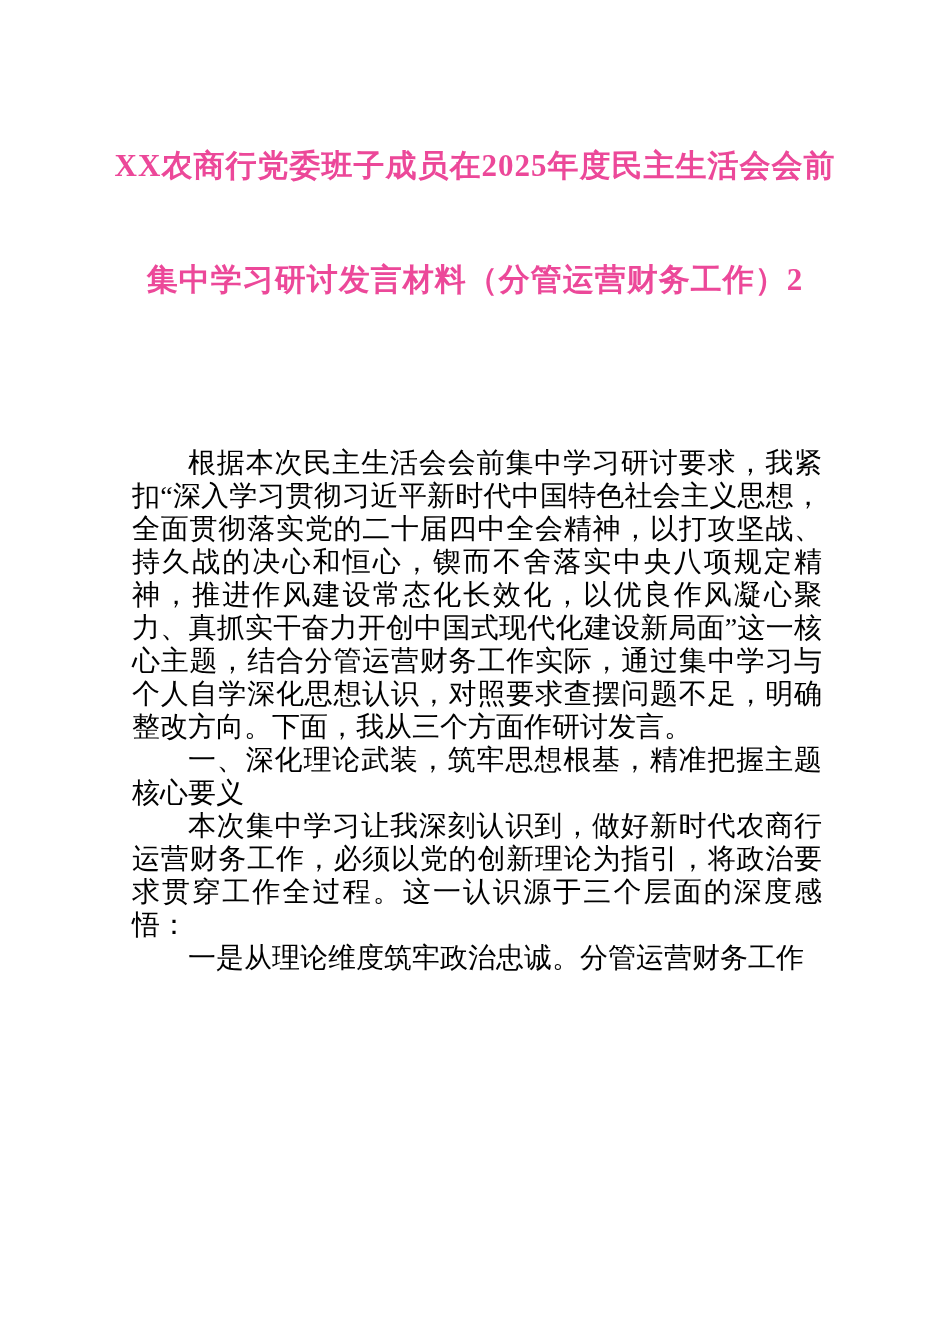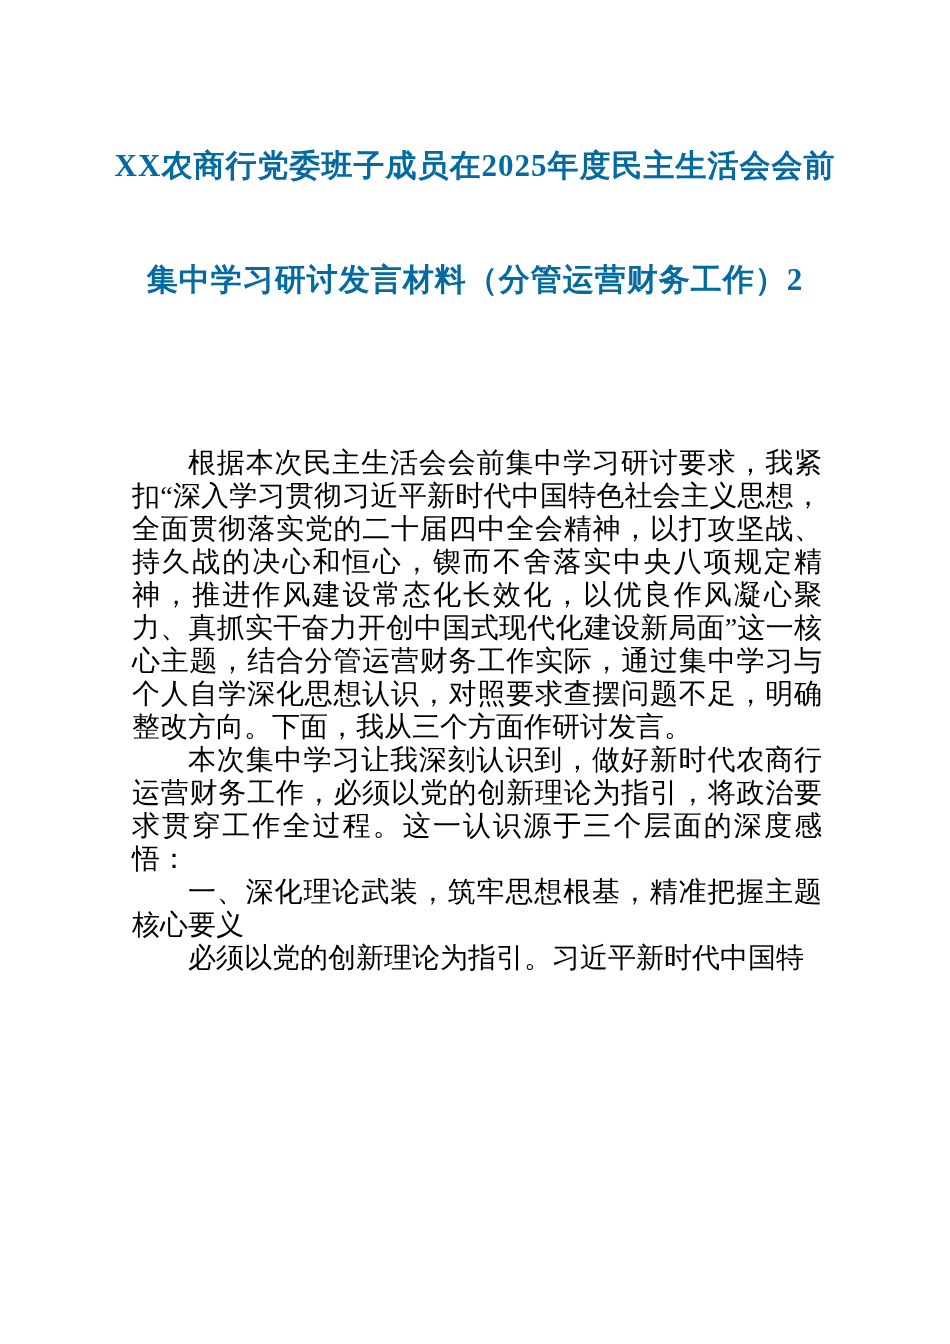--- a/index.html
+++ b/index.html
@@ -16,21 +16,21 @@
     color: #000000;
     overflow: hidden;
     font-family: "Liberation Serif", "DejaVu Serif", serif;
   }
   .doc-title {
     margin: 0;
     padding: 146px 62px 0 62px;
     text-align: center;
     font-size: 31px;
     font-weight: bold;
-    color: #0369a1;
+    color: #ec4899;
   }
   .title-line {
     line-height: 40px;
     letter-spacing: 1px;
   }
   .title-line-2 {
     margin-top: 74px;
   }
   .doc-body {
     margin-top: 146px;
@@ -53,18 +53,18 @@
 
 <div class="page">
 
   <h1 class="doc-title">
     <div class="title-line">XX农商行党委班子成员在2025年度民主生活会会前</div>
     <div class="title-line title-line-2">集中学习研讨发言材料（分管运营财务工作）2</div>
   </h1>
 
   <div class="doc-body">
     <p class="para">根据本次民主生活会会前集中学习研讨要求，我紧扣“深入学习贯彻习近平新时代中国特色社会主义思想，全面贯彻落实党的二十届四中全会精神，以打攻坚战、持久战的决心和恒心，锲而不舍落实中央八项规定精神，推进作风建设常态化长效化，以优良作风凝心聚力、真抓实干奋力开创中国式现代化建设新局面”这一核心主题，结合分管运营财务工作实际，通过集中学习与个人自学深化思想认识，对照要求查摆问题不足，明确整改方向。下面，我从三个方面作研讨发言。</p>
+    <p class="para">一、深化理论武装，筑牢思想根基，精准把握主题核心要义</p>
     <p class="para">本次集中学习让我深刻认识到，做好新时代农商行运营财务工作，必须以党的创新理论为指引，将政治要求贯穿工作全过程。这一认识源于三个层面的深度感悟：</p>
-    <p class="para">一、深化理论武装，筑牢思想根基，精准把握主题核心要义</p>
-    <p class="para">必须以党的创新理论为指引。习近平新时代中国特</p>
+    <p class="para">一是从理论维度筑牢政治忠诚。分管运营财务工作</p>
   </div>
 
 </div>
 
 </body></html>

